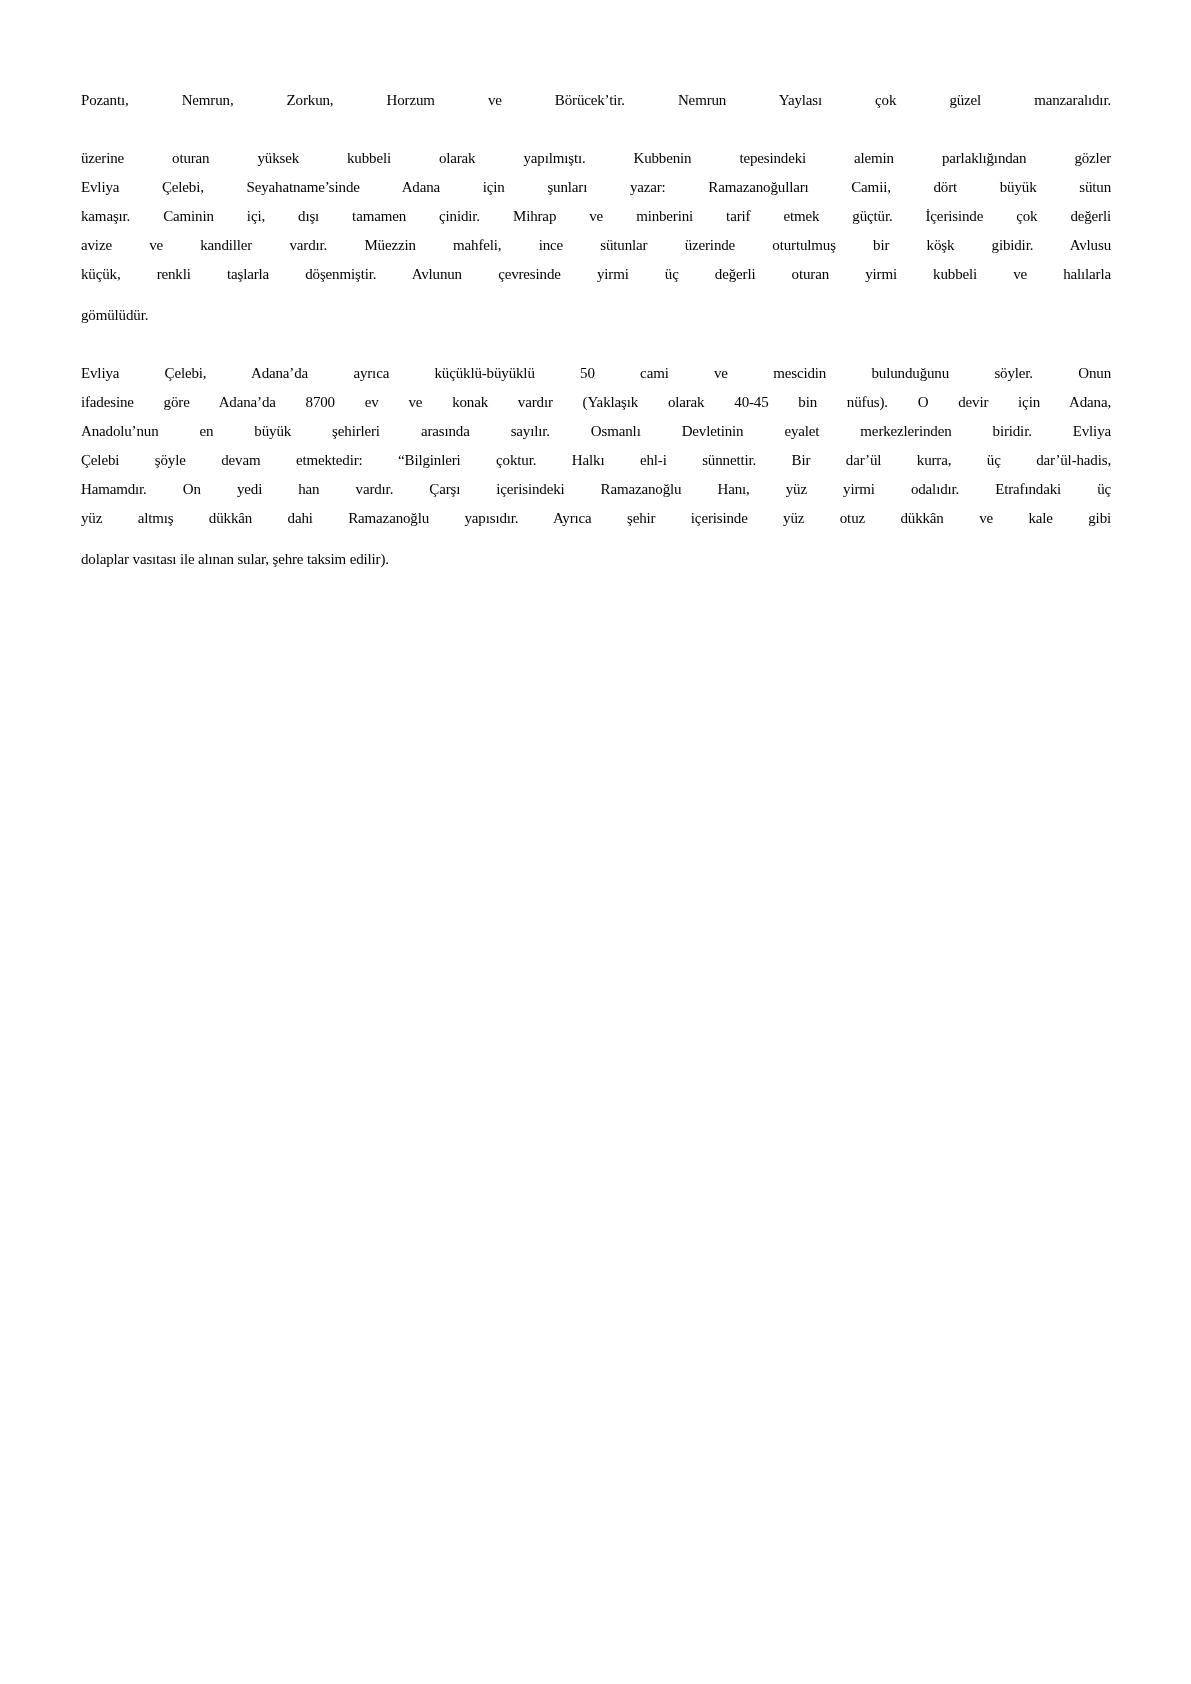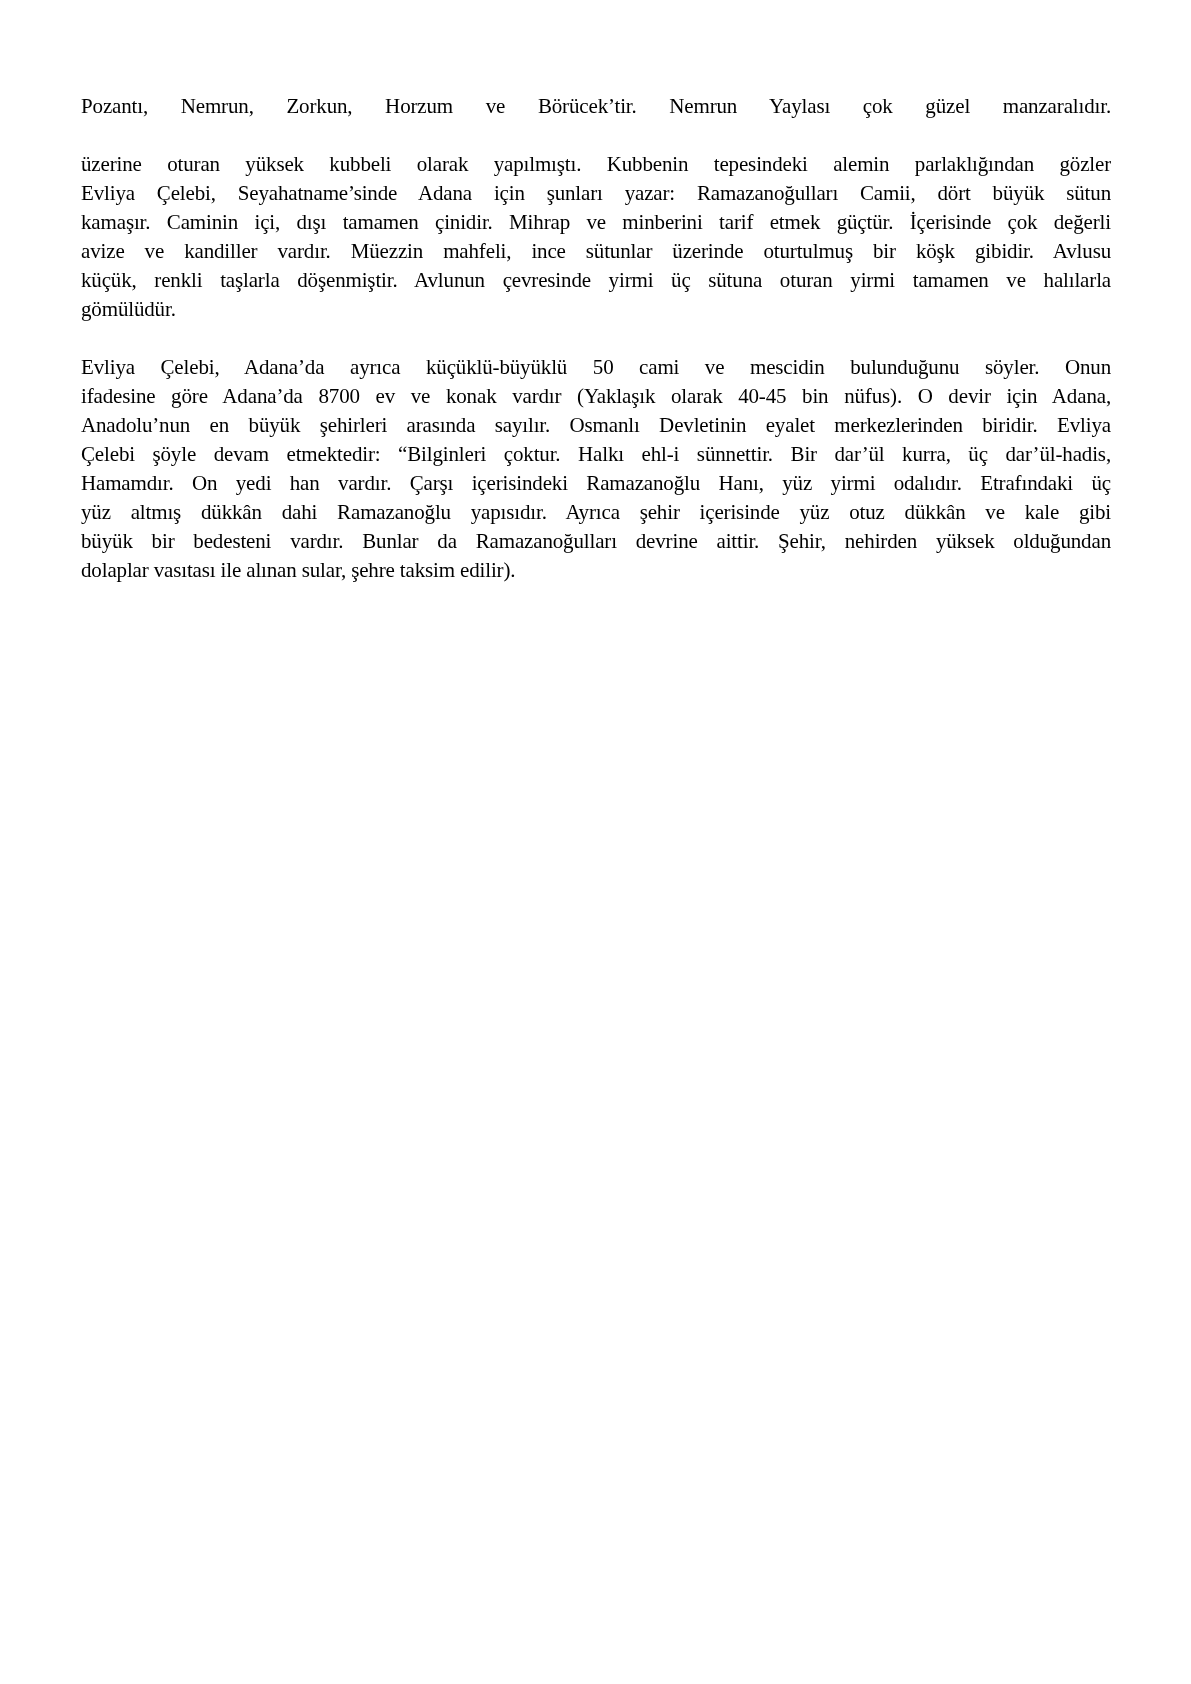--- a/index.html
+++ b/index.html
@@ -19,65 +19,65 @@
     left: 0;
     top: 0;
     width: 1191px;
     height: 1684px;
     background: #ffffff;
     overflow: hidden;
   }
   .text-block {
     position: absolute;
     left: 81px;
-    top: 92px;
+    top: 86px;
     width: 1030px;
-    font-size: 21px;
+    font-size: 15px;
     line-height: 29px;
     letter-spacing: -0.15px;
     text-rendering: optimizeLegibility;
   }
   .paragraph {
     margin: 0 0 29px 0;
     padding: 0;
   }
   .paragraph:last-child {
     margin-bottom: 0;
   }
   .text-line {
     text-align: justify;
     text-align-last: justify;
     height: 29px;
     overflow: hidden;
     white-space: normal;
   }
   .text-line.last-line {
     text-align-last: left;
+    margin-top: 12px;
   }
 </style>
 </head>
 <body>
 
 <div class="page">
   <div class="text-block" id="text-block">
       <div class="paragraph">
         <div class="text-line">Pozantı, Nemrun, Zorkun, Horzum ve Börücek’tir. Nemrun Yaylası çok güzel manzaralıdır.</div>
       </div>
       <div class="paragraph">
         <div class="text-line">üzerine oturan yüksek kubbeli olarak yapılmıştı. Kubbenin tepesindeki alemin parlaklığından gözler</div>
         <div class="text-line">Evliya Çelebi, Seyahatname’sinde Adana için şunları yazar: Ramazanoğulları Camii, dört büyük sütun</div>
         <div class="text-line">kamaşır. Caminin içi, dışı tamamen çinidir. Mihrap ve minberini tarif etmek güçtür. İçerisinde çok değerli</div>
         <div class="text-line">avize ve kandiller vardır. Müezzin mahfeli, ince sütunlar üzerinde oturtulmuş bir köşk gibidir. Avlusu</div>
-        <div class="text-line">küçük, renkli taşlarla döşenmiştir. Avlunun çevresinde yirmi üç sütuna oturan yirmi tamamen ve halılarla</div>
+        <div class="text-line">küçük, renkli taşlarla döşenmiştir. Avlunun çevresinde yirmi üç değerli oturan yirmi kubbeli ve halılarla</div>
         <div class="text-line last-line">gömülüdür.</div>
       </div>
       <div class="paragraph">
         <div class="text-line">Evliya Çelebi, Adana’da ayrıca küçüklü-büyüklü 50 cami ve mescidin bulunduğunu söyler. Onun</div>
         <div class="text-line">ifadesine göre Adana’da 8700 ev ve konak vardır (Yaklaşık olarak 40-45 bin nüfus). O devir için Adana,</div>
         <div class="text-line">Anadolu’nun en büyük şehirleri arasında sayılır. Osmanlı Devletinin eyalet merkezlerinden biridir. Evliya</div>
         <div class="text-line">Çelebi şöyle devam etmektedir: “Bilginleri çoktur. Halkı ehl-i sünnettir. Bir dar’ül kurra, üç dar’ül-hadis,</div>
         <div class="text-line">Hamamdır. On yedi han vardır. Çarşı içerisindeki Ramazanoğlu Hanı, yüz yirmi odalıdır. Etrafındaki üç</div>
         <div class="text-line">yüz altmış dükkân dahi Ramazanoğlu yapısıdır. Ayrıca şehir içerisinde yüz otuz dükkân ve kale gibi</div>
-        <div class="text-line">büyük bir bedesteni vardır. Bunlar da Ramazanoğulları devrine aittir. Şehir, nehirden yüksek olduğundan</div>
         <div class="text-line last-line">dolaplar vasıtası ile alınan sular, şehre taksim edilir).</div>
       </div>
     </div>
 </div>
 
 </body></html>

